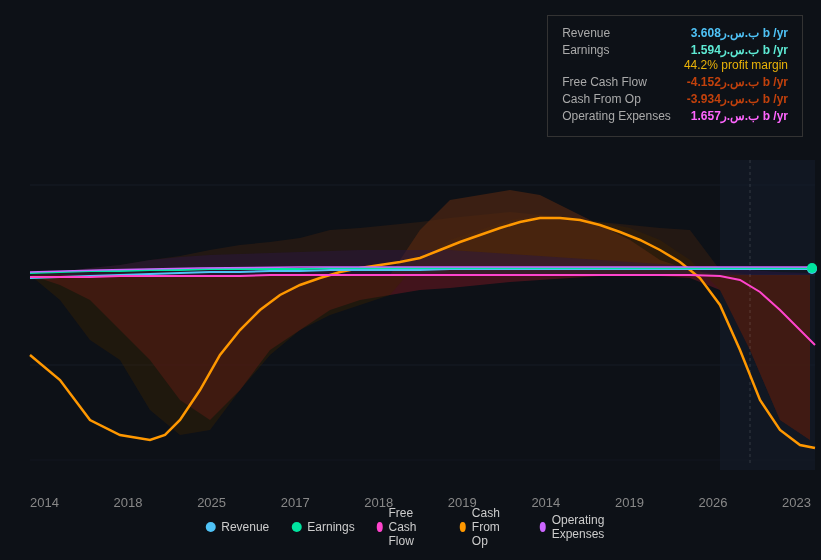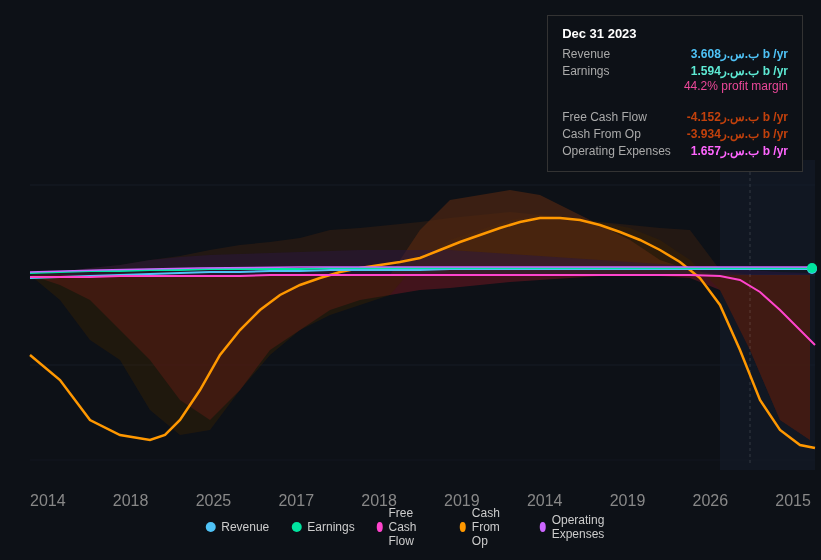--- a/index.html
+++ b/index.html
@@ -45,22 +45,22 @@
       font-weight: bold;
     }
     .color-blue { color: #4fc3f7; }
     .color-green { color: #5eead4; }
     .color-red { color: #c2410c; text-align: center; }
     .color-magenta { color: #ff66ff; }
     .profit-margin-row {
       display: flex;
       justify-content: flex-end;
       font-size: 12px;
-      color: #ec4899;
-      margin-bottom: 17px;
+      color: #eab308;
+      margin-bottom: 3px;
       margin-top: -2px;
     }
 
     
     .chart-container {
       position: absolute;
       top: 0;
       left: 0;
       width: 821px;
       height: 510px;
@@ -82,21 +82,21 @@
     .y-label-bot { top: 455px; }
 
     
     .x-labels {
       position: absolute;
       bottom: 50px;
       left: 30px;
       right: 10px;
       display: flex;
       justify-content: space-between;
-      font-size: 16px;
+      font-size: 13px;
       color: #888;
     }
 
     
     .legend {
       position: absolute;
       bottom: 12px;
       left: 50%;
       transform: translateX(-50%);
       display: flex;
@@ -113,21 +113,20 @@
     .legend-dot {
       width: 10px;
       height: 10px;
       border-radius: 50%;
     }
   </style>
 </head>
 <body>
 
 <div class="tooltip-box">
-  <div class="tooltip-date">Dec 31 2023</div>
   <div class="tooltip-row">
     <span class="tooltip-label">Revenue</span>
     <span class="tooltip-value color-blue">
       <span>3.608ب.س.ر</span><span> b /yr</span>
     </span>
   </div>
   <div class="tooltip-row">
     <span class="tooltip-label">Earnings</span>
     <span class="tooltip-value color-green">
       <span>1.594ب.س.ر</span><span> b /yr</span>
@@ -268,21 +267,21 @@
 <div class="x-labels">
   <span>2014</span>
   <span>2018</span>
   <span>2025</span>
   <span>2017</span>
   <span>2018</span>
   <span>2019</span>
   <span>2014</span>
   <span>2019</span>
   <span>2026</span>
-  <span>2015</span>
+  <span>2023</span>
 </div>
 
 <div class="legend">
   <div class="legend-item">
     <div class="legend-dot" style="background:#4fc3f7;"></div>
     <span>Revenue</span>
   </div>
   <div class="legend-item">
     <div class="legend-dot" style="background:#00e5a0;"></div>
     <span>Earnings</span>

